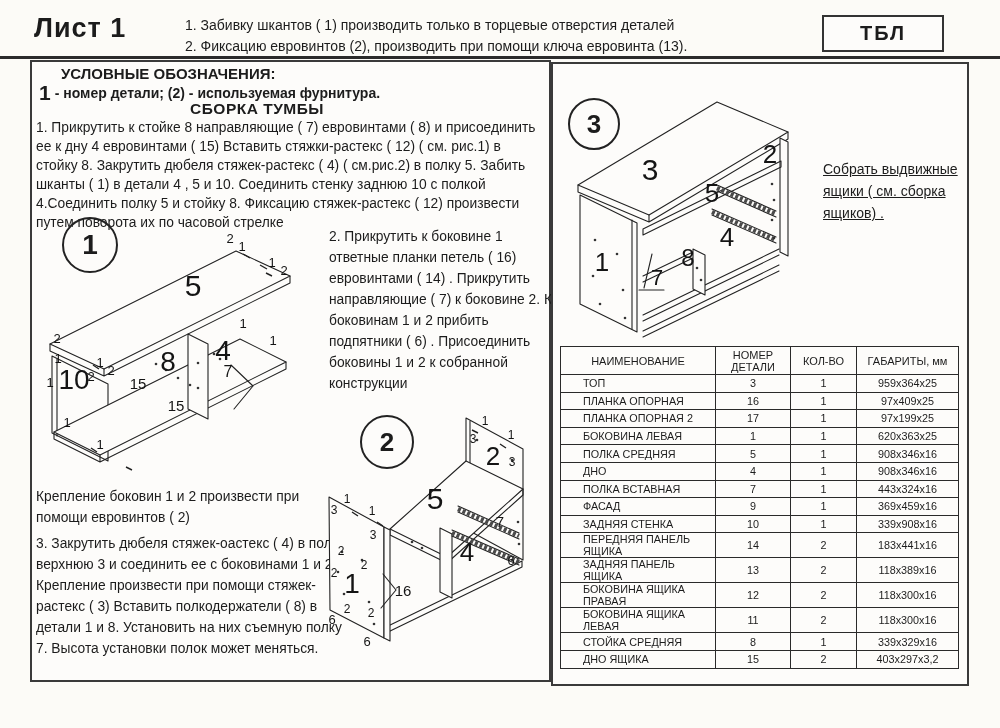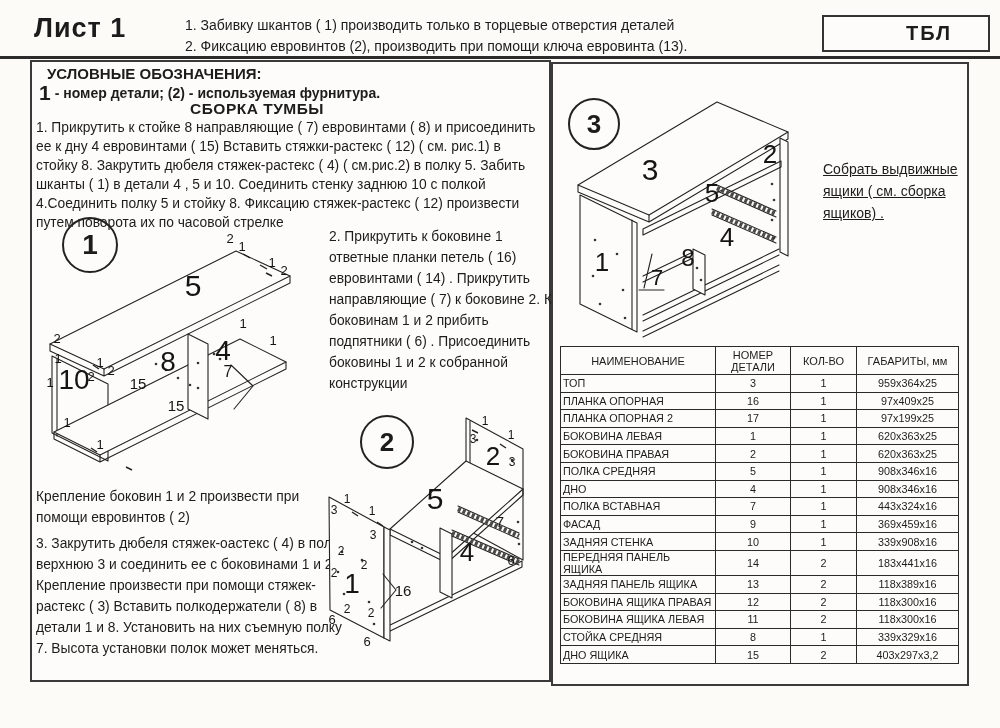--- a/index.html
+++ b/index.html
@@ -4,29 +4,29 @@
 <style>
   html,body{margin:0;padding:0;background:#e9e7e2;}
   .page{position:relative;width:1000px;height:728px;background:#fcfbf7;
         font-family:"Liberation Sans",sans-serif;color:#1c1c1c;overflow:hidden;}
   .abs{position:absolute;}
 
   
   .hdr-title{left:34px;top:13px;font-size:27px;font-weight:bold;letter-spacing:1px;}
   .hdr-notes{left:185px;top:15px;font-size:14px;line-height:21px;}
   .code-box{left:822px;top:15px;width:118px;height:33px;border:2px solid #333;background:#fdfcfa;
-            display:flex;align-items:center;justify-content:center;font-size:20px;font-weight:bold;letter-spacing:2px;padding-left:46px;}
+            display:flex;align-items:center;justify-content:center;font-size:20px;font-weight:bold;letter-spacing:2px;}
   .hdr-rule{left:0;top:56px;width:1000px;height:3px;background:#2b2b2b;}
 
   
   .panel{border:2px solid #3a3a3a;background:#fdfcfa;}
   .left-panel{left:30px;top:60px;width:517px;height:618px;}
   .right-panel{left:551px;top:62px;width:414px;height:620px;}
 
-  .legend-title{left:15px;top:3px;font-size:15px;font-weight:bold;}
+  .legend-title{left:29px;top:3px;font-size:15px;font-weight:bold;}
   .legend-line{left:7px;top:19px;font-size:14px;font-weight:bold;white-space:nowrap;}
   .legend-line .big1{font-size:21px;font-weight:bold;vertical-align:-2px;margin-right:4px;}
   .assembly-title{left:0;top:38px;width:450px;text-align:center;font-size:15.5px;font-weight:bold;letter-spacing:.5px;}
   .body-text{font-size:13.8px;line-height:19px;}
   .step1{left:4px;top:56px;width:509px;}
   .step2{left:297px;top:164px;width:229px;line-height:21px;}
   .sidenote{left:4px;top:424px;width:300px;line-height:21px;}
   .step3{left:4px;top:471px;width:314px;line-height:21px;}
 
   
@@ -45,21 +45,21 @@
 
   .drawer-note{left:270px;top:94px;width:155px;font-size:14px;line-height:22px;text-decoration:underline;}
 
   
   .spec-title{left:7px;top:259px;width:398px;text-align:center;font-size:17px;font-weight:bold;letter-spacing:1px;}
   table.spec{position:absolute;left:7px;top:282px;width:398px;border-collapse:collapse;table-layout:fixed;
              font-size:10.8px;background:#fdfcfa;}
   table.spec th,table.spec td{border:1.4px solid #2a2a2a;padding:0 3px;}
   table.spec th{font-weight:normal;font-size:11px;height:27px;line-height:12px;text-align:center;}
   table.spec td{height:16.6px;text-align:center;}
-  table.spec td.c0{text-align:left;padding-left:2px;}
+  table.spec td.c0{text-align:left;padding-left:22px;}
   .w0{width:155px;}.w1{width:75px;}.w2{width:66px;}.w3{width:102px;}
 
   svg .ln{stroke:#222;stroke-width:1.1;fill:none;stroke-linejoin:round;stroke-linecap:round;}
   svg .face{stroke:#222;stroke-width:1.1;fill:#fdfcfa;stroke-linejoin:round;}
   svg .dot{fill:#333;}
   svg .rail{stroke:#4a4a4a;stroke-width:4.5;stroke-dasharray:3,2;fill:none;}
   svg .tick{stroke:#222;stroke-width:1.4;}
 </style>
 </head>
 <body>
@@ -277,26 +277,20 @@
             <td class="c2">1</td>
             <td class="c3">97x199x25</td>
           </tr>
           <tr>
             <td class="c0">БОКОВИНА ЛЕВАЯ</td>
             <td class="c1">1</td>
             <td class="c2">1</td>
             <td class="c3">620x363x25</td>
           </tr>
           <tr>
-            <td class="c0">БОКОВИНА ПРАВАЯ</td>
-            <td class="c1">2</td>
-            <td class="c2">1</td>
-            <td class="c3">620x363x25</td>
-          </tr>
-          <tr>
             <td class="c0">ПОЛКА СРЕДНЯЯ</td>
             <td class="c1">5</td>
             <td class="c2">1</td>
             <td class="c3">908x346x16</td>
           </tr>
           <tr>
             <td class="c0">ДНО</td>
             <td class="c1">4</td>
             <td class="c2">1</td>
             <td class="c3">908x346x16</td>

